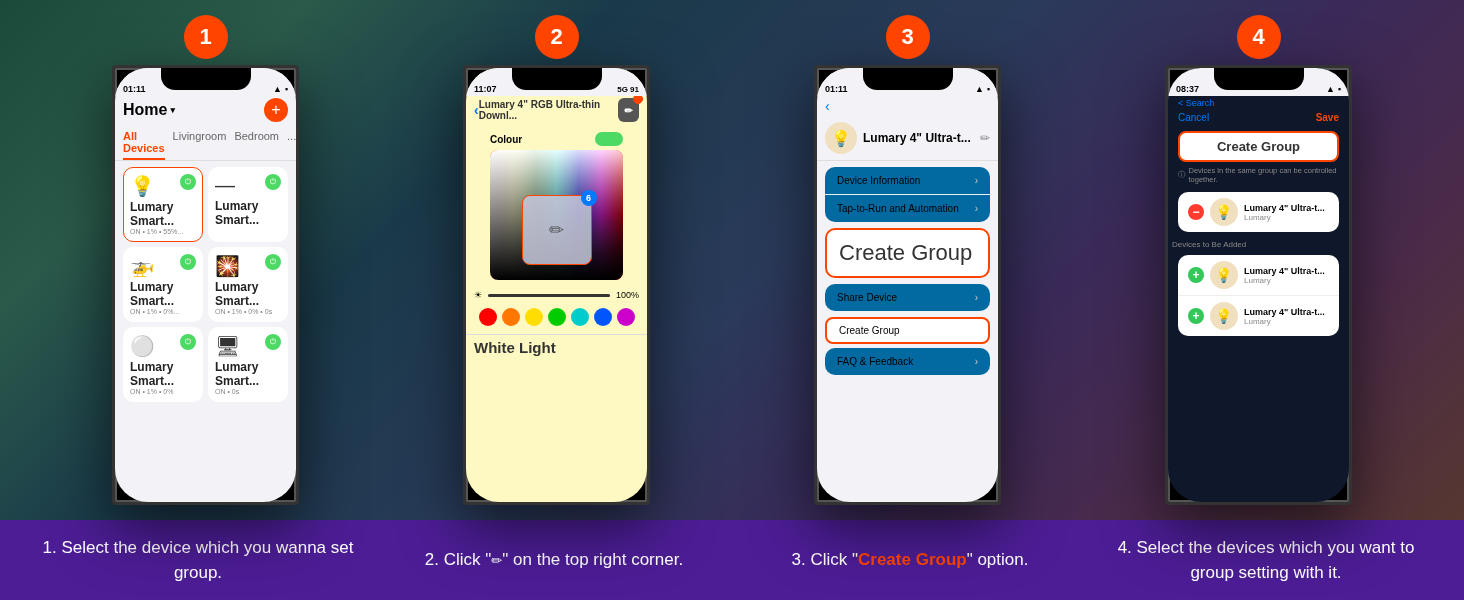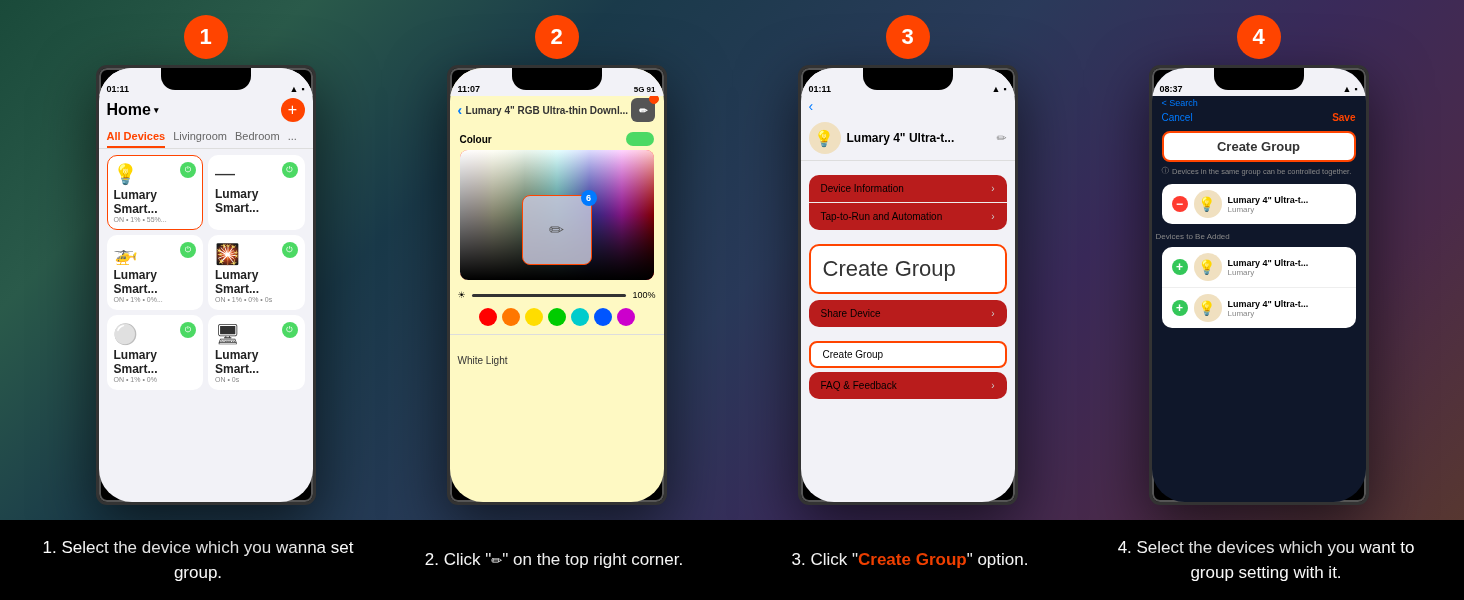--- a/index.html
+++ b/index.html
@@ -18,21 +18,21 @@
       display: flex;
       align-items: center;
       justify-content: space-around;
       padding: 20px 30px 10px;
       position: relative;
     }
 
     .bottom-bar {
       width: 1464px;
       height: 80px;
-      background: #000000;
+      background: #4c1d95;
       display: flex;
       align-items: center;
       justify-content: space-around;
       padding: 0 20px;
     }
 
     .step-text {
       color: white;
       font-size: 17px;
       text-align: center;
@@ -57,23 +57,23 @@
       align-items: center;
       justify-content: center;
       margin-bottom: 12px;
       position: absolute;
       top: -10px;
       z-index: 10;
     }
 
     
     .phone {
-      width: 220px;
+      width: 187px;
       height: 440px;
-      border-radius: 11px;
+      border-radius: 4px;
       border: 3px solid #333;
       background: #000;
       position: relative;
       overflow: hidden;
       box-shadow: 0 20px 60px rgba(0,0,0,0.6), inset 0 0 0 2px #555;
       margin-top: 30px;
     }
 
     .phone-screen {
       width: 100%;
@@ -250,21 +250,21 @@
       border-radius: 6px;
       display: flex;
       align-items: center;
       justify-content: center;
       color: white;
       font-size: 10px;
       position: relative;
     }
 
     .color-section {
-      padding: 4px 10px;
+      padding: 4px 24px;
     }
 
     .color-label {
       font-size: 10px;
       font-weight: 600;
       margin-bottom: 4px;
       display: flex;
       align-items: center;
       justify-content: space-between;
     }
@@ -399,23 +399,23 @@
       font-size: 16px;
     }
 
     .p3-dev-name {
       font-size: 12px;
       font-weight: 600;
       flex: 1;
     }
 
     .p3-menu-items {
-      background: #b91c1c;
+      background: #0369a1;
       border-radius: 10px;
-      margin: 14px 8px;
+      margin: 6px 8px;
       overflow: hidden;
     }
 
     .menu-item {
       display: flex;
       align-items: center;
       justify-content: space-between;
       padding: 8px 12px;
       font-size: 10px;
       border-bottom: 0.5px solid #eee;
@@ -699,21 +699,21 @@
         </div>
         <div class="color-swatches">
           <div class="swatch" style="background:#ff0000"></div>
           <div class="swatch" style="background:#ff7700"></div>
           <div class="swatch" style="background:#ffdd00"></div>
           <div class="swatch" style="background:#00cc00"></div>
           <div class="swatch" style="background:#00cccc"></div>
           <div class="swatch" style="background:#0055ff"></div>
           <div class="swatch" style="background:#cc00cc"></div>
         </div>
-        <div style="padding: 20px 8px; font-size:10px; font-weight:400; color:#333; border-top:0.5px solid #ddd; margin-top:4px;">White Light</div>
+        <div style="padding: 4px 8px; font-size:15px; font-weight:700; color:#333; border-top:0.5px solid #ddd; margin-top:4px;">White Light</div>
       </div>
     </div>
   </div>
 
   <div class="step-wrapper p3-relative">
     <div class="step-number">3</div>
     <div class="phone">
       <div class="phone-screen">
         <div class="notch"></div>
         <div class="status-bar">

